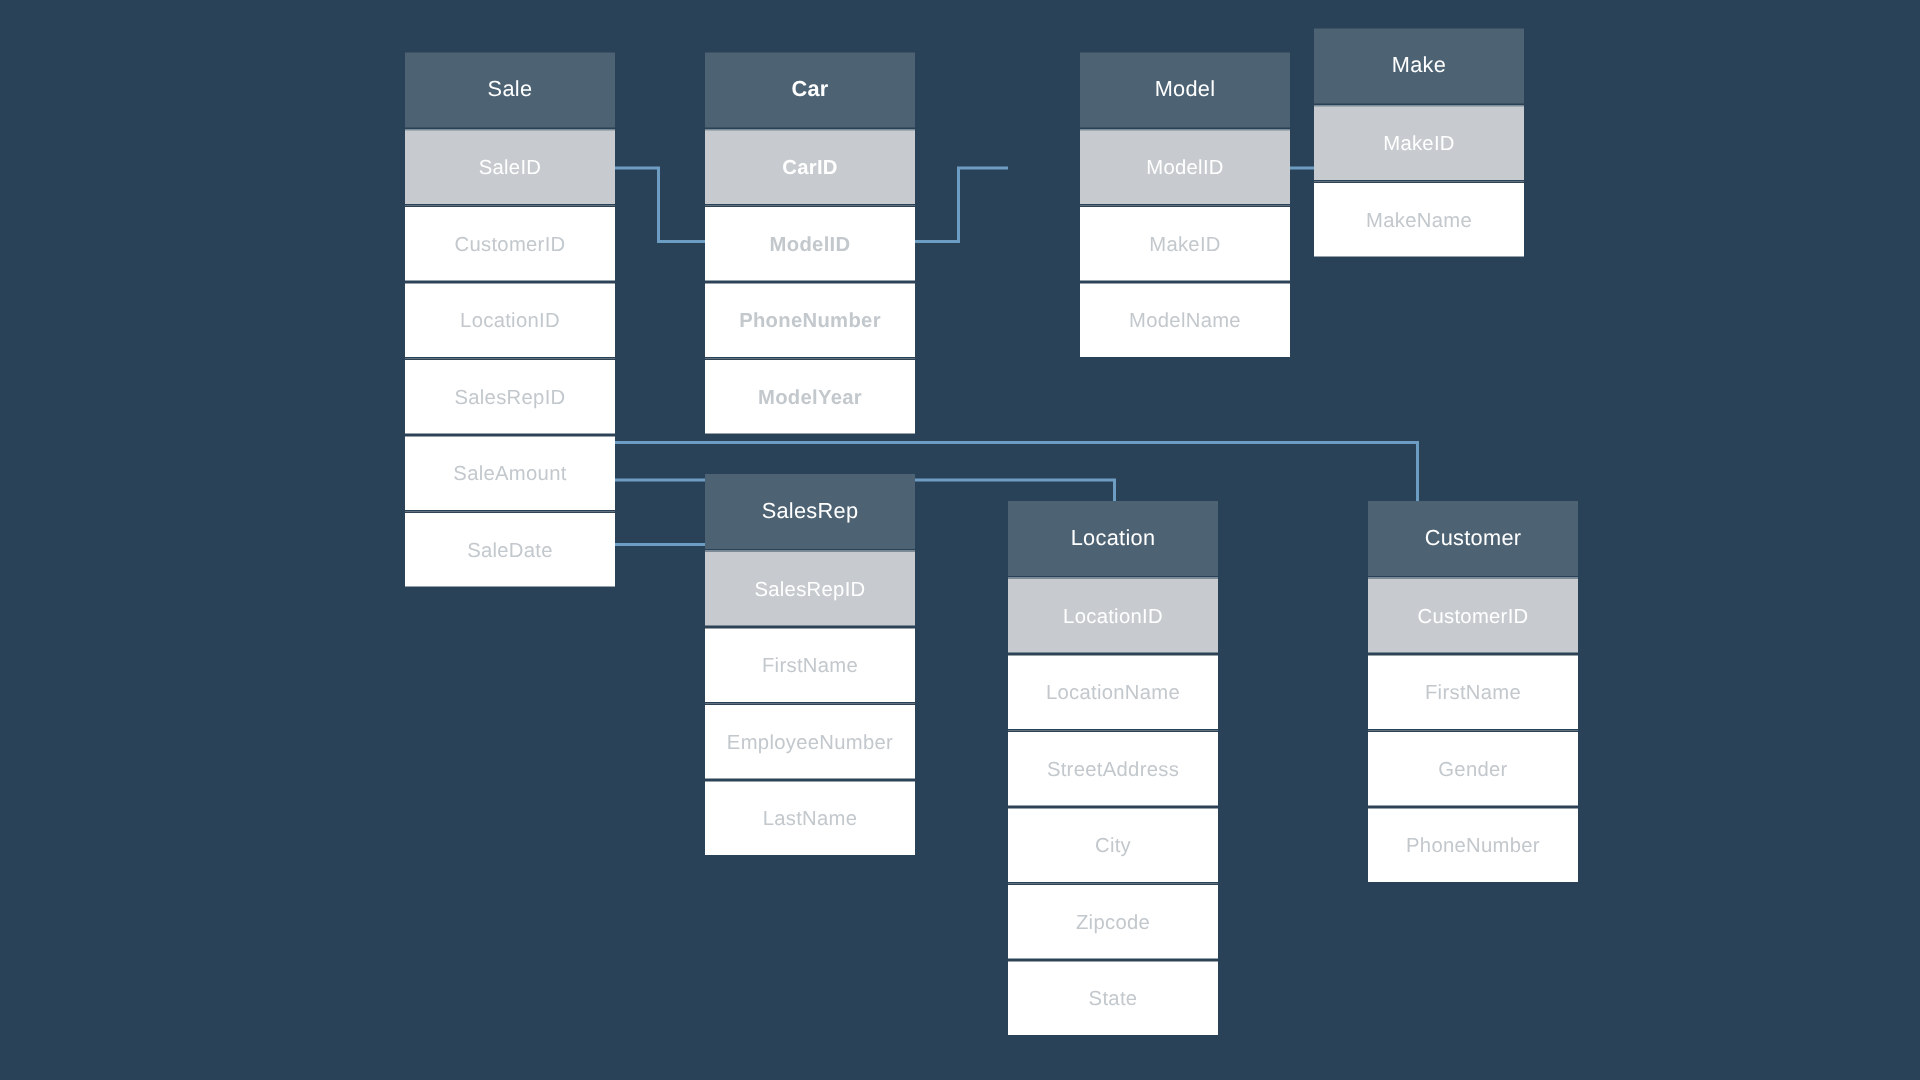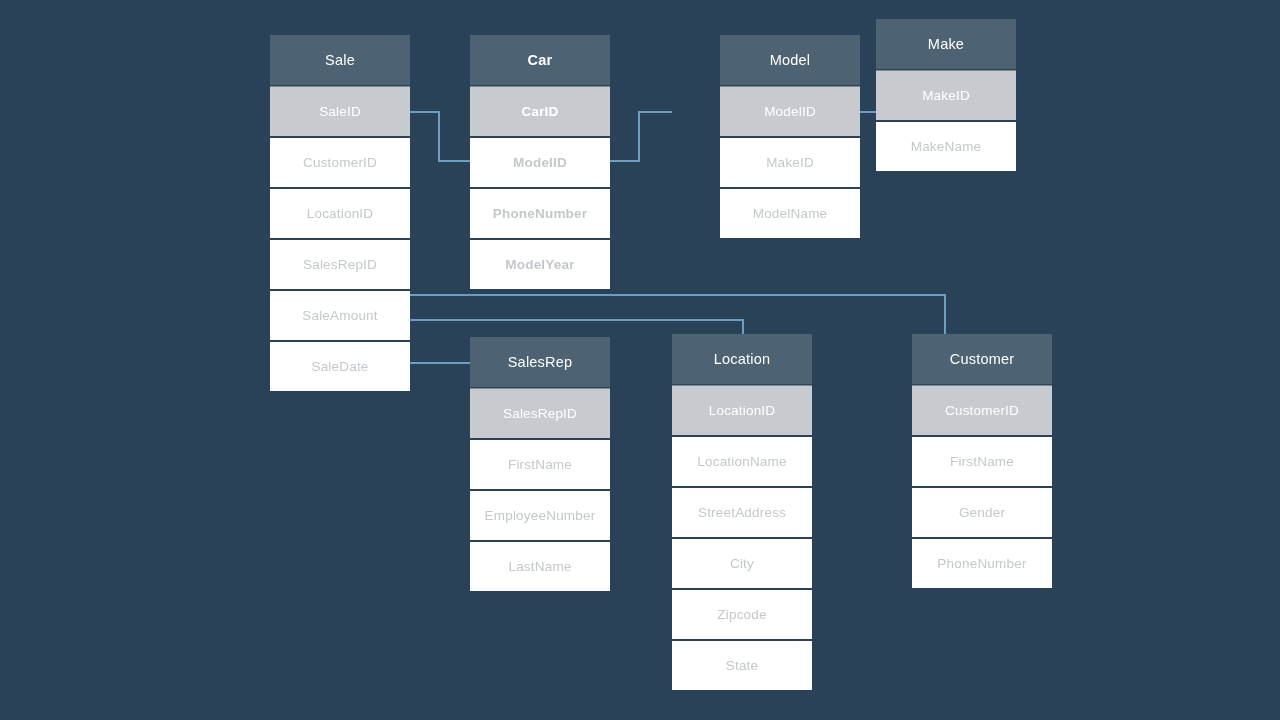--- a/index.html
+++ b/index.html
@@ -95,21 +95,21 @@
         <div class="tbl-title">Model</div>
         <div class="tbl-row pk">ModelID</div>
         <div class="tbl-row">MakeID</div>
         <div class="tbl-row">ModelName</div>
       </div>
       <div class="table" style="left: 876px; top: 19px;">
         <div class="tbl-title">Make</div>
         <div class="tbl-row pk">MakeID</div>
         <div class="tbl-row">MakeName</div>
       </div>
-      <div class="table" style="left: 470px; top: 337px;">
+      <div class="table" style="left: 470px; top: 316px;">
         <div class="tbl-title">SalesRep</div>
         <div class="tbl-row pk">SalesRepID</div>
         <div class="tbl-row">FirstName</div>
         <div class="tbl-row">EmployeeNumber</div>
         <div class="tbl-row">LastName</div>
       </div>
       <div class="table" style="left: 672px; top: 334px;">
         <div class="tbl-title">Location</div>
         <div class="tbl-row pk">LocationID</div>
         <div class="tbl-row">LocationName</div>

